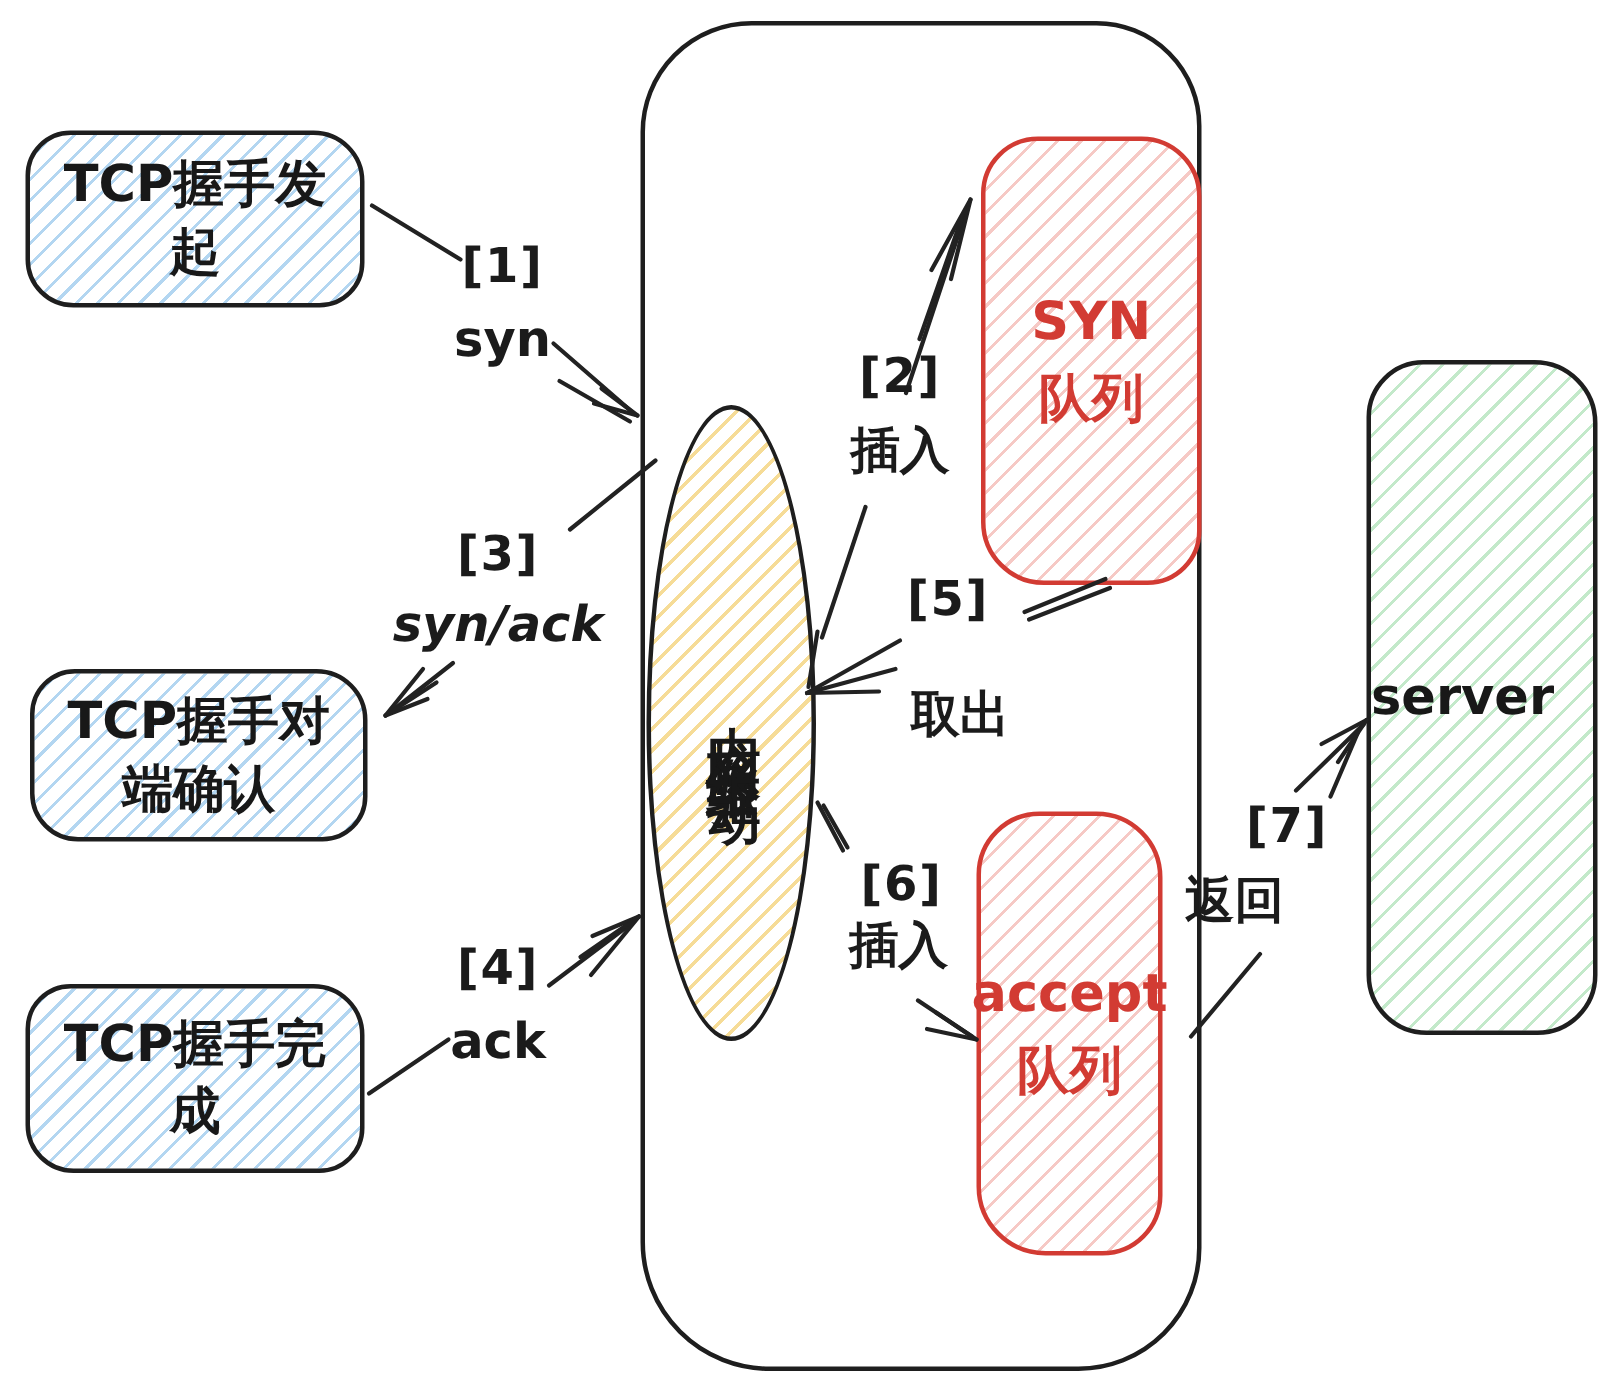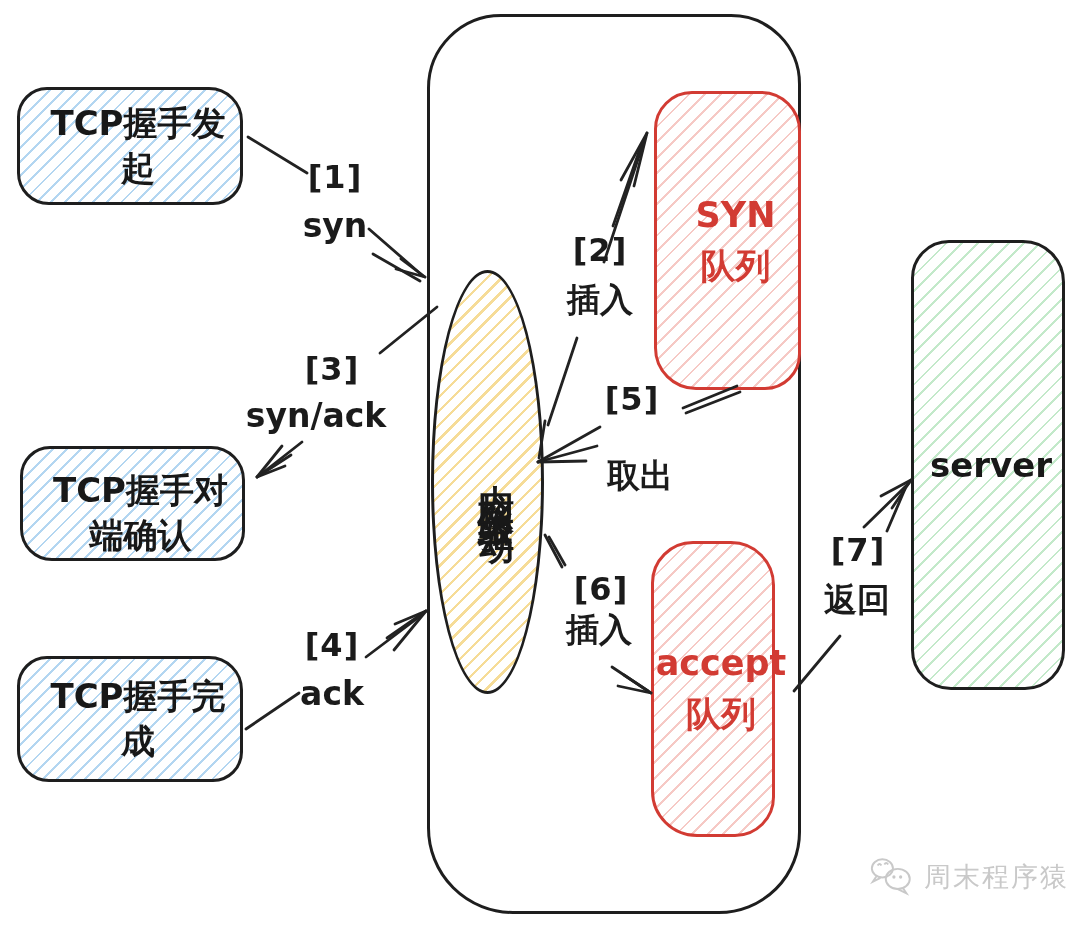--- a/index.html
+++ b/index.html
@@ -1,38 +1,38 @@
 <!DOCTYPE html>
 <html><head>
 <meta charset="utf-8">
 <style>
   html,body{margin:0;padding:0;background:#fff;}
   .stage{
     position:relative;width:1080px;height:929px;background:#ffffff;overflow:hidden;
     font-family:"DejaVu Sans",sans-serif;color:#1d1d1d;
   }
-  .abs{position:absolute;padding-left:16px;}
+  .abs{position:absolute;}
   
   .big-rect{
     left:427px;top:14px;width:374px;height:900px;
     border:3px solid #1e1e1e;border-radius:74px 70px 82px 86px;
     background:transparent;box-sizing:border-box;
   }
   .hatch-blue{background:repeating-linear-gradient(135deg,#b3d6f1 0 2px,rgba(0,0,0,0) 2px 10px) #fff;}
   .hatch-red{background:repeating-linear-gradient(135deg,#f6c9c5 0 2px,rgba(0,0,0,0) 2px 11px) #fff;}
   .hatch-green{background:repeating-linear-gradient(135deg,#c3e9ca 0 2px,rgba(0,0,0,0) 2px 11px) #fff;}
   .hatch-yellow{background:repeating-linear-gradient(135deg,#f6dc97 0 2.4px,rgba(0,0,0,0) 2.4px 10px) #fff;}
   .client-box{
     border:3.5px solid #1e1e1e;border-radius:30px 34px 30px 32px;box-sizing:border-box;
     display:flex;align-items:center;justify-content:center;text-align:center;
     font-size:34px;font-weight:700;line-height:1.32;color:#181818;
   }
   .client-box .inner{width:202px;}
   .box1{left:17px;top:87px;width:226px;height:118px;}
-  .box2{left:20px;top:446px;width:225px;height:115px;align-items:flex-end;}
+  .box2{left:20px;top:446px;width:225px;height:115px;}
   .box3{left:17px;top:656px;width:226px;height:126px;}
   .kernel-ellipse{
     left:431px;top:270px;width:113px;height:424px;border-radius:50%;
     border:3.5px solid #1e1e1e;box-sizing:border-box;
     display:flex;align-items:center;justify-content:center;
   }
   .kernel-text{
     writing-mode:vertical-rl;text-orientation:upright;
     font-size:36px;font-weight:700;letter-spacing:9px;color:#181818;
   }
@@ -153,41 +153,28 @@
     </g>
   </svg>
 
   <div class="step" style="left:298px;top:158px;width:74px;"><span class="step-num">[1]</span></div>
   <div class="step" style="left:288px;top:206px;width:94px;"><span class="step-word">syn</span></div>
 
   <div class="step" style="left:558px;top:231px;width:84px;"><span class="step-num">[2]</span></div>
   <div class="step" style="left:554px;top:278px;width:92px;"><span class="step-word">插入</span></div>
 
   <div class="step" style="left:293px;top:350px;width:78px;"><span class="step-num">[3]</span></div>
-  <div class="step" style="left:236px;top:396px;width:160px;"><span class="step-word">syn/ack</span></div>
+  <div class="step" style="left:252px;top:396px;width:160px;font-style:italic;"><span class="step-word">syn/ack</span></div>
 
   <div class="step" style="left:293px;top:626px;width:78px;"><span class="step-num">[4]</span></div>
   <div class="step" style="left:285px;top:674px;width:94px;"><span class="step-word">ack</span></div>
 
   <div class="step" style="left:596px;top:380px;width:72px;"><span class="step-num">[5]</span></div>
   <div class="step" style="left:590px;top:424px;width:100px;margin-top:30px;"><span class="step-word">取出</span></div>
 
   <div class="step" style="left:558px;top:570px;width:86px;"><span class="step-num">[6]</span></div>
   <div class="step" style="left:550px;top:608px;width:98px;"><span class="step-word">插入</span></div>
 
   <div class="step" style="left:822px;top:531px;width:72px;"><span class="step-num">[7]</span></div>
-  <div class="step" style="left:807px;top:578px;width:100px;"><span class="step-word">返回</span></div>
+  <div class="step" style="left:773px;top:578px;width:100px;"><span class="step-word">返回</span></div>
 
-  <div class="abs watermark">
-    <svg class="wm-icon" width="48" height="42" viewBox="0 0 50 42">
-      <ellipse cx="15" cy="12" rx="11" ry="9.5"></ellipse>
-      <path d="M10,9 q2,-3 4,0"></path>
-      <path d="M17,8 q2,-3 4,0"></path>
-      <path d="M9,20 L5,26 L13,22"></path>
-      <ellipse cx="31" cy="23" rx="12.5" ry="10.5"></ellipse>
-      <circle cx="27" cy="21" r="1.7"></circle>
-      <circle cx="34" cy="21" r="1.7"></circle>
-      <path d="M36,32 L40,38 L30,33"></path>
-    </svg>
-    <span class="watermark-text">周末程序猿</span>
-  </div>
 
 </div>
 
 </body></html>

